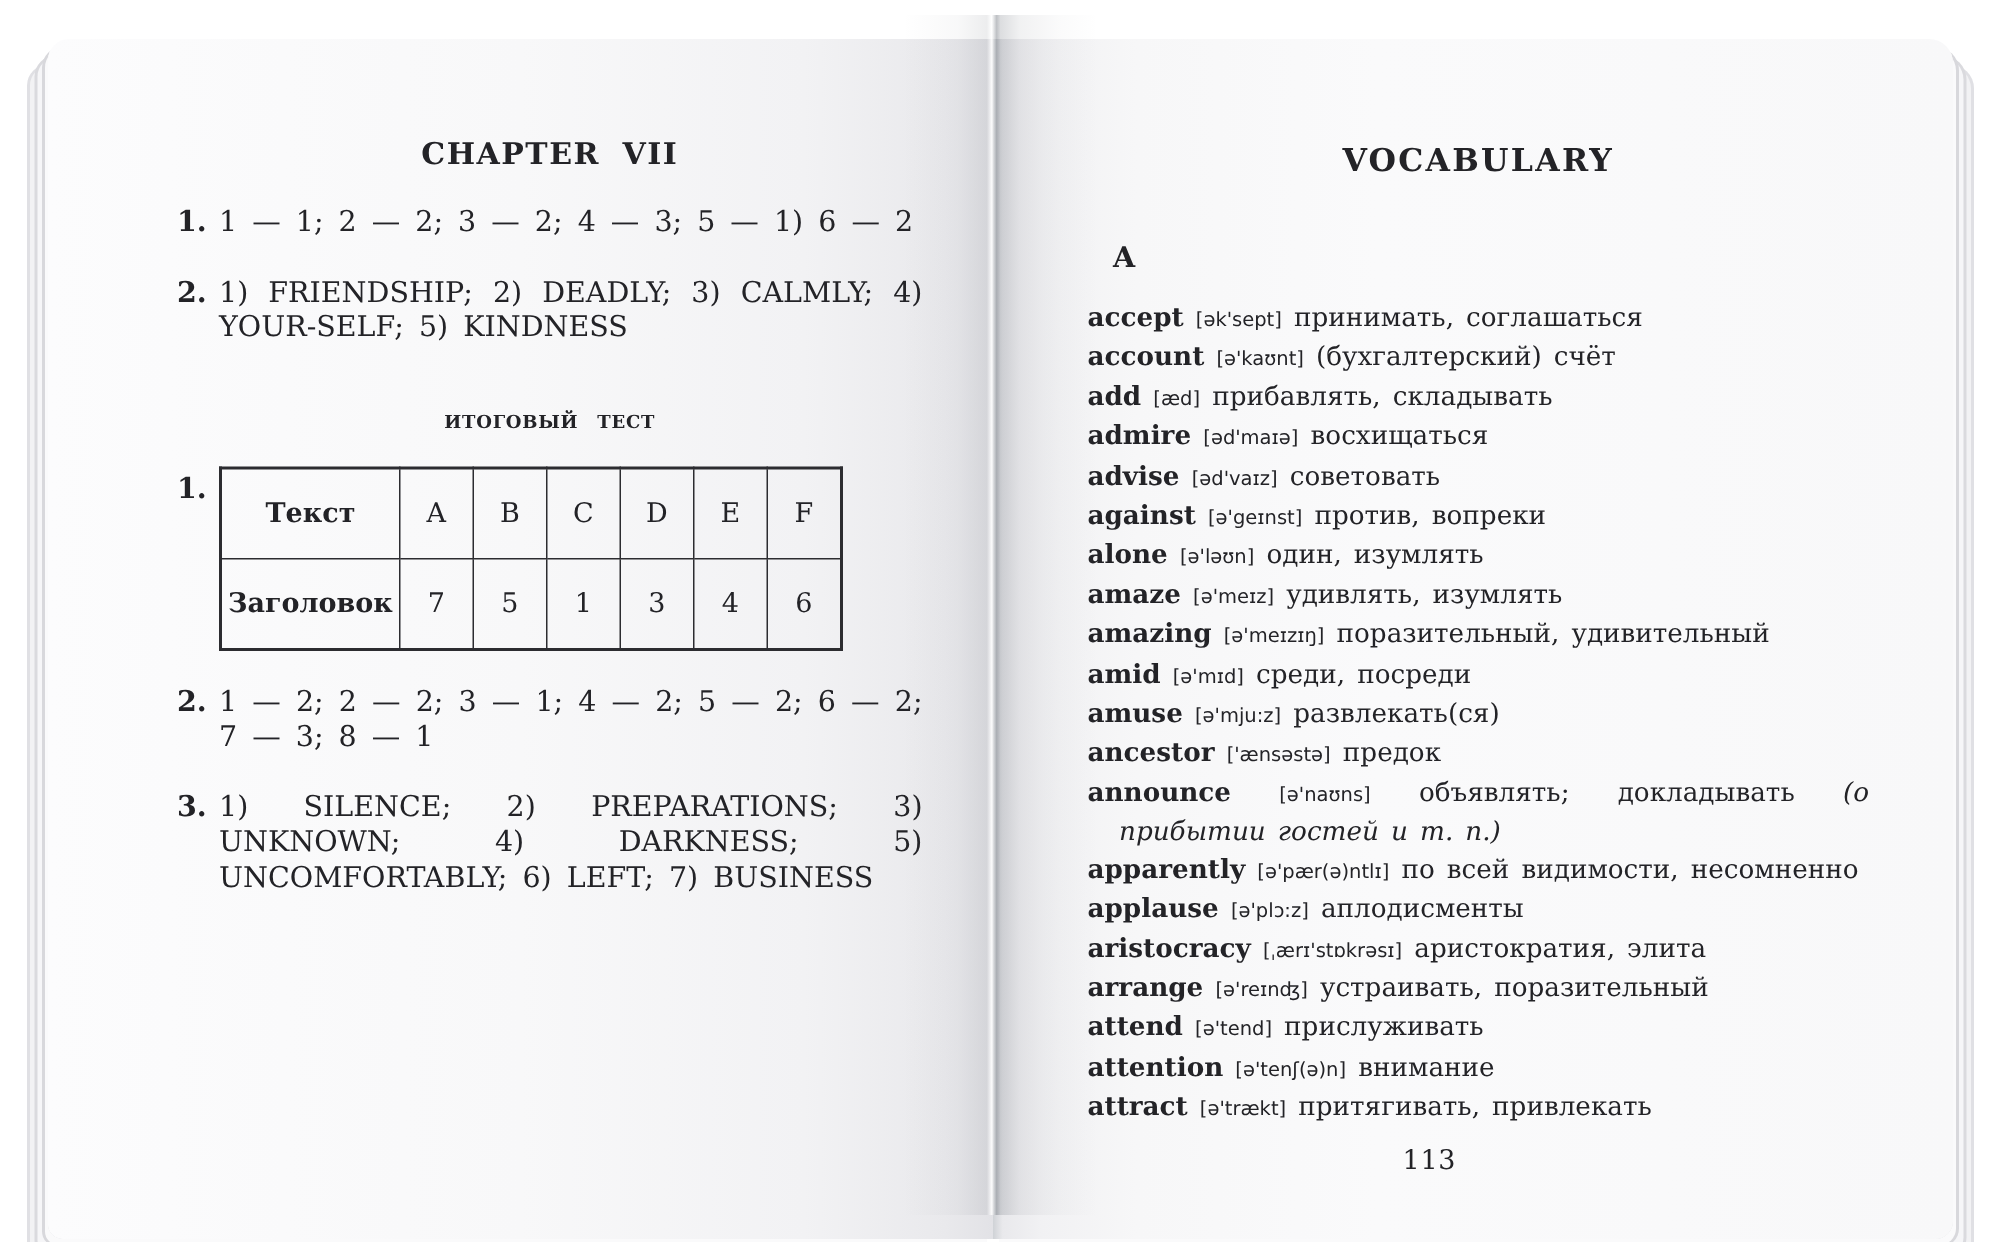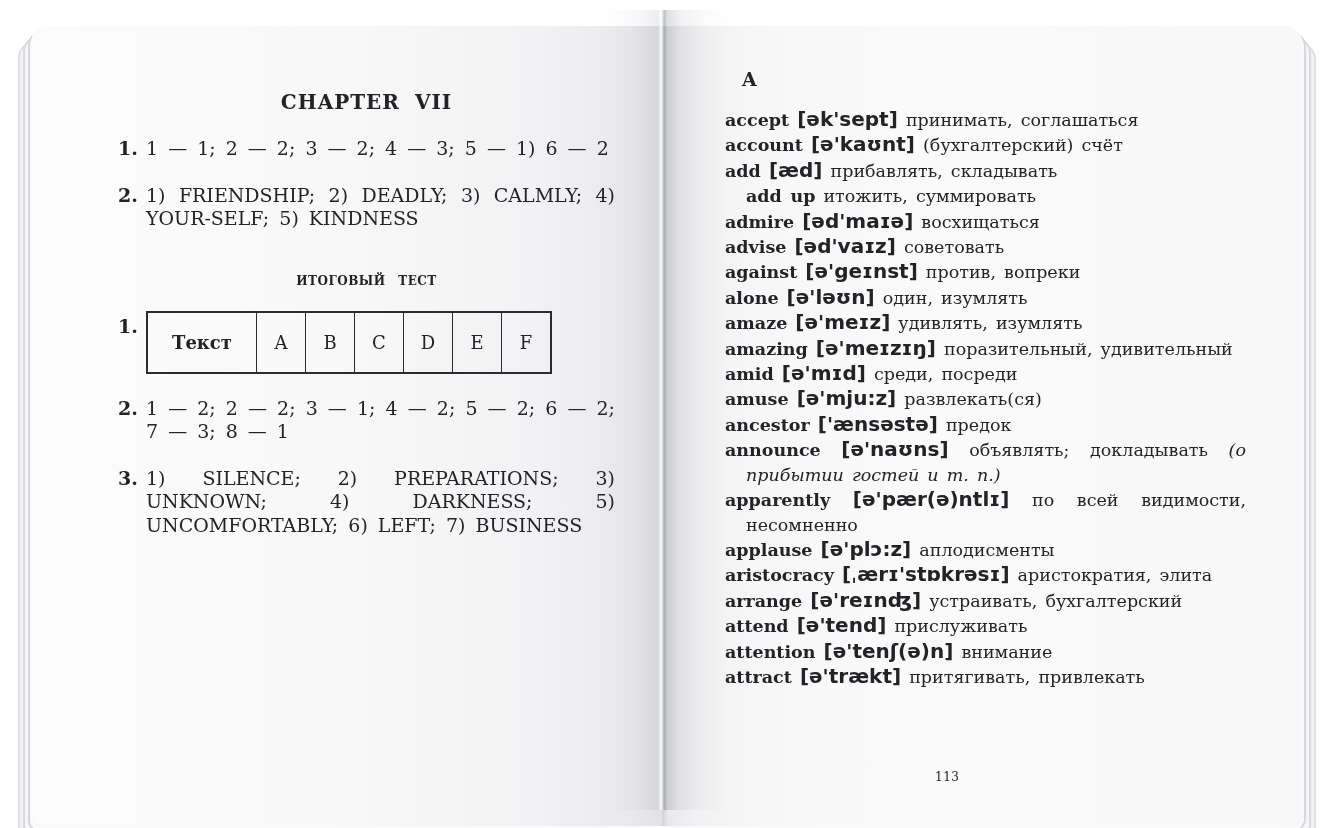--- a/index.html
+++ b/index.html
@@ -73,23 +73,23 @@
   .rp-content { position:absolute; left:63px; top:0; width:521px; }
   .h-vocab {
     margin:68px 0 0; text-align:center;
     font-size:21px; font-weight:bold; letter-spacing:1.5px;
   }
   .sec-letter { margin:42px 0 0 17px; font-size:19px; font-weight:bold; }
   .entries { margin-top:17px; font-size:17.5px; line-height:24.4px; }
   .entry { text-align:justify; padding-left:21px; text-indent:-21px; word-spacing:2.5px; }
   .entry.sub { margin-left:21px; }
   .entry .w  { font-weight:bold; }
-  .entry .tr { font-family:"DejaVu Sans","Liberation Sans",sans-serif; font-size:20px;font-weight:bold; }
+  .entry .tr { font-family:"DejaVu Sans","Liberation Sans",sans-serif; font-size:13px; }
   .entry .ti { font-style:italic; }
-  .page-num { position:absolute; left:273px; bottom:42px; font-size:12px; letter-spacing:0.5px; }
+  .page-num { position:absolute; left:273px; bottom:42px; font-size:18px; letter-spacing:0.5px; }
 </style>
 </head>
 <body>
 
 <div class="book">
 
   <div class="page page-left">
     <div class="lp-content">
 
       <div class="h-chapter">CHAPTER VII</div>
@@ -111,39 +111,49 @@
           <tbody>
               <tr>
             <td class="sub">Текст</td>
                 <td class="sub">A</td>
                 <td class="sub">B</td>
                 <td class="sub">C</td>
                 <td class="sub">D</td>
                 <td class="sub">E</td>
                 <td class="sub">F</td>
           </tr>
+          <tr>
+            <td class="sub">Заголовок</td>
+                <td class="sub">7</td>
+                <td class="sub">5</td>
+                <td class="sub">1</td>
+                <td class="sub">3</td>
+                <td class="sub">4</td>
+                <td class="sub">6</td>
+          </tr>
         </tbody>
           </table>
       </div>
 
       <div class="ans">
           <span class="num">2.</span>
           <span class="txt">1 — 2; 2 — 2; 3 — 1; 4 — 2; 5 — 2; 6 — 2; 7 — 3; 8 — 1</span>
         </div>
         <div class="ans">
           <span class="num">3.</span>
           <span class="txt">1) SILENCE; 2) PREPARATIONS; 3) UNKNOWN; 4) DARKNESS; 5) UNCOMFORTABLY; 6) LEFT; 7) BUSINESS</span>
         </div>
 
     </div>
   </div>
 
   <div class="page page-right">
     <div class="rp-content">
 
+      <div class="h-vocab">VOCABULARY</div>
 
       <div class="sec-letter">A</div>
 
       <div class="entries">
         <div class="entry">
             <span class="w">accept</span>
             <span class="tr">[ək'sept]</span>
             <span class="t">принимать, соглашаться</span>
             <span class="ti"></span>
           </div>
@@ -152,26 +162,20 @@
             <span class="tr">[ə'kaʊnt]</span>
             <span class="t">(бухгалтерский) счёт</span>
             <span class="ti"></span>
           </div>
           <div class="entry">
             <span class="w">add</span>
             <span class="tr">[æd]</span>
             <span class="t">прибавлять, складывать</span>
             <span class="ti"></span>
           </div>
-          <div class="entry sub">
-            <span class="w">add up</span>
-            <span class="tr"></span>
-            <span class="t">итожить, суммировать</span>
-            <span class="ti"></span>
-          </div>
           <div class="entry">
             <span class="w">admire</span>
             <span class="tr">[əd'maɪə]</span>
             <span class="t">восхищаться</span>
             <span class="ti"></span>
           </div>
           <div class="entry">
             <span class="w">advise</span>
             <span class="tr">[əd'vaɪz]</span>
             <span class="t">советовать</span>
@@ -239,21 +243,21 @@
           </div>
           <div class="entry">
             <span class="w">aristocracy</span>
             <span class="tr">[ˌærɪ'stɒkrəsɪ]</span>
             <span class="t">аристократия, элита</span>
             <span class="ti"></span>
           </div>
           <div class="entry">
             <span class="w">arrange</span>
             <span class="tr">[ə'reɪnʤ]</span>
-            <span class="t">устраивать, бухгалтерский</span>
+            <span class="t">устраивать, поразительный</span>
             <span class="ti"></span>
           </div>
           <div class="entry">
             <span class="w">attend</span>
             <span class="tr">[ə'tend]</span>
             <span class="t">прислуживать</span>
             <span class="ti"></span>
           </div>
           <div class="entry">
             <span class="w">attention</span>

